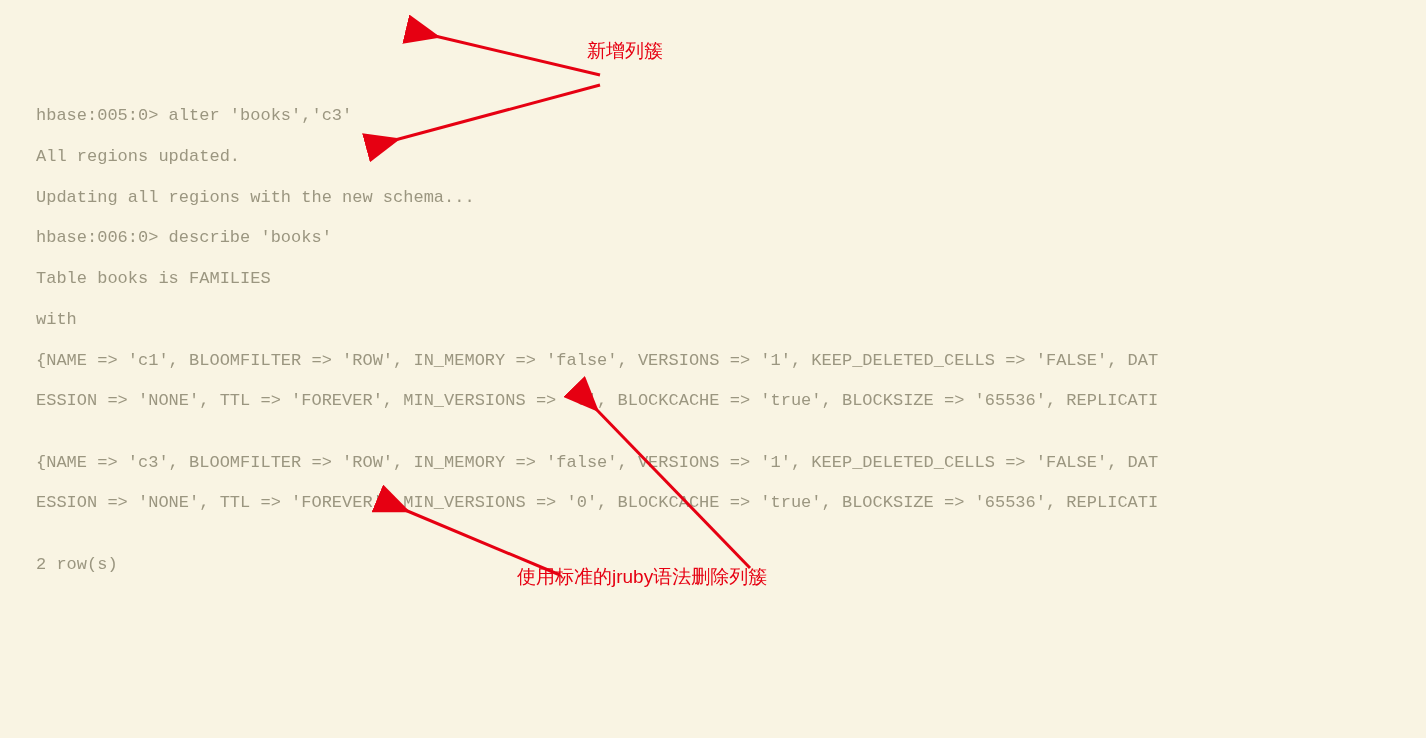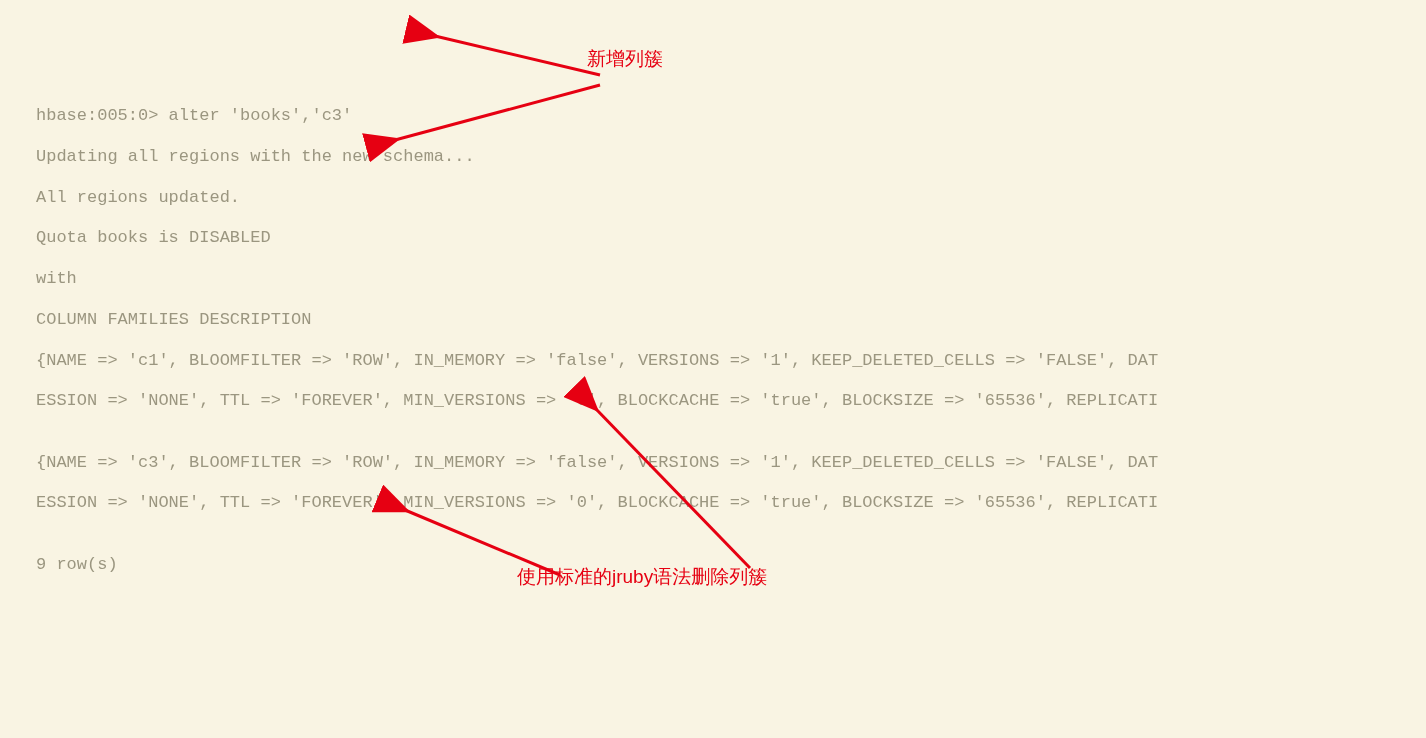--- a/index.html
+++ b/index.html
@@ -43,53 +43,53 @@
       overflow: visible;
     }
   </style>
 </head>
 <body>
 
 
 
 <div class="terminal">
 <span class="line">hbase:005:0&gt; alter 'books','c3'</span>
+<span class="line">All regions updated.</span>
 <span class="line">Updating all regions with the new schema...</span>
-<span class="line">All regions updated.</span>
-<span class="line">Quota books is DISABLED</span>
+<span class="line">hbase:006:0&gt; describe 'books'</span>
+<span class="line">Table books is FAMILIES</span>
 <span class="line">with</span>
-<span class="line">COLUMN FAMILIES DESCRIPTION</span>
 <span class="line">{NAME =&gt; 'c1', BLOOMFILTER =&gt; 'ROW', IN_MEMORY =&gt; 'false', VERSIONS =&gt; '1', KEEP_DELETED_CELLS =&gt; 'FALSE', DAT</span>
 <span class="line">ESSION =&gt; 'NONE', TTL =&gt; 'FOREVER', MIN_VERSIONS =&gt; '0', BLOCKCACHE =&gt; 'true', BLOCKSIZE =&gt; '65536', REPLICATI</span>
 <span class="line"></span>
 <span class="line">{NAME =&gt; 'c3', BLOOMFILTER =&gt; 'ROW', IN_MEMORY =&gt; 'false', VERSIONS =&gt; '1', KEEP_DELETED_CELLS =&gt; 'FALSE', DAT</span>
 <span class="line">ESSION =&gt; 'NONE', TTL =&gt; 'FOREVER', MIN_VERSIONS =&gt; '0', BLOCKCACHE =&gt; 'true', BLOCKSIZE =&gt; '65536', REPLICATI</span>
 <span class="line"></span>
-<span class="line">9 row(s)</span>
+<span class="line">2 row(s)</span>
 
 
 
 
 
 
 
 
 
 
 
 
 <span class="line"></span>
 
 
 
 
 </div>
 
 
-<div class="annotation" style="left: 587px; top: 48px;">新增列簇</div>
+<div class="annotation" style="left: 587px; top: 40px;">新增列簇</div>
 
 
 <div class="arrow" style="left: 400px; top: 10px;">
   <svg width="190" height="50">
     <defs>
       <marker id="arrowhead1" markerWidth="12" markerHeight="10" refX="2" refY="5" orient="auto">
         <polygon points="0 5, 12 0, 12 10" fill="#e60012"></polygon>
       </marker>
     </defs>
     <line x1="180" y1="45" x2="15" y2="6" stroke="#e60012" stroke-width="3" marker-end="url(#arrowhead1)"></line>

